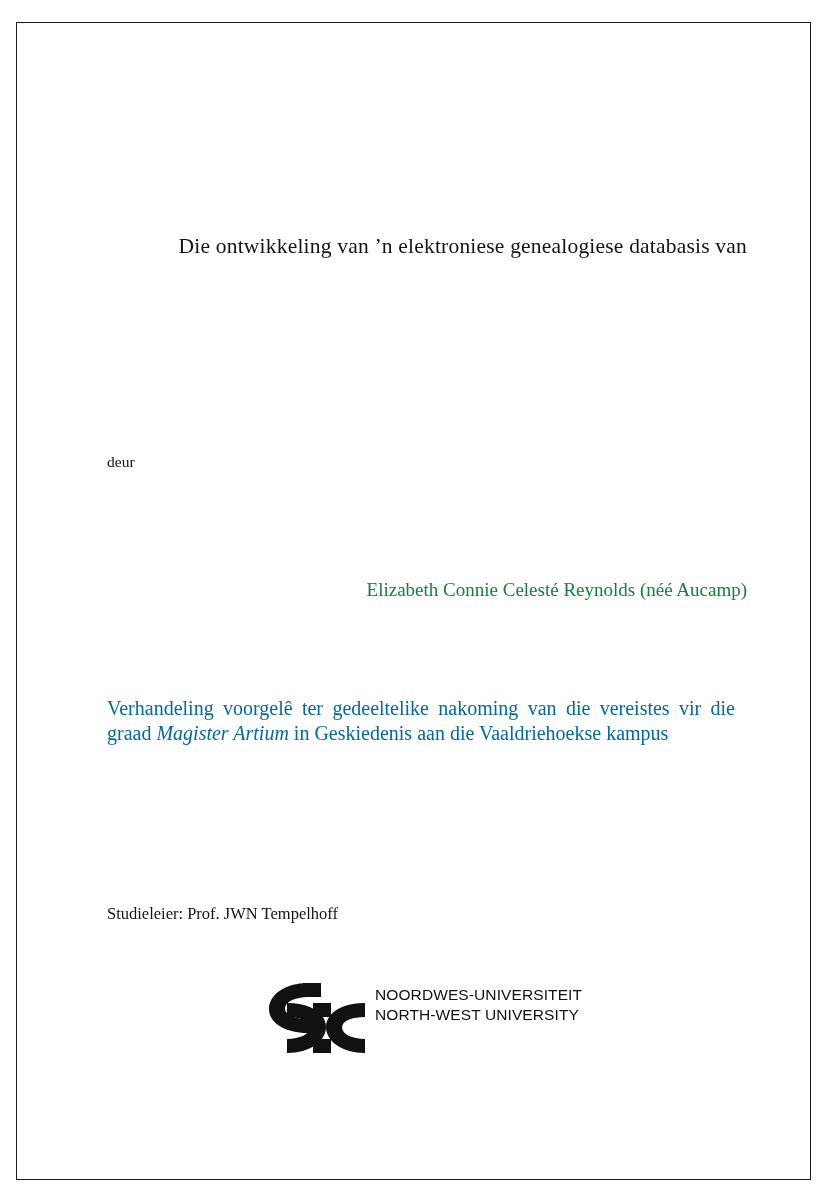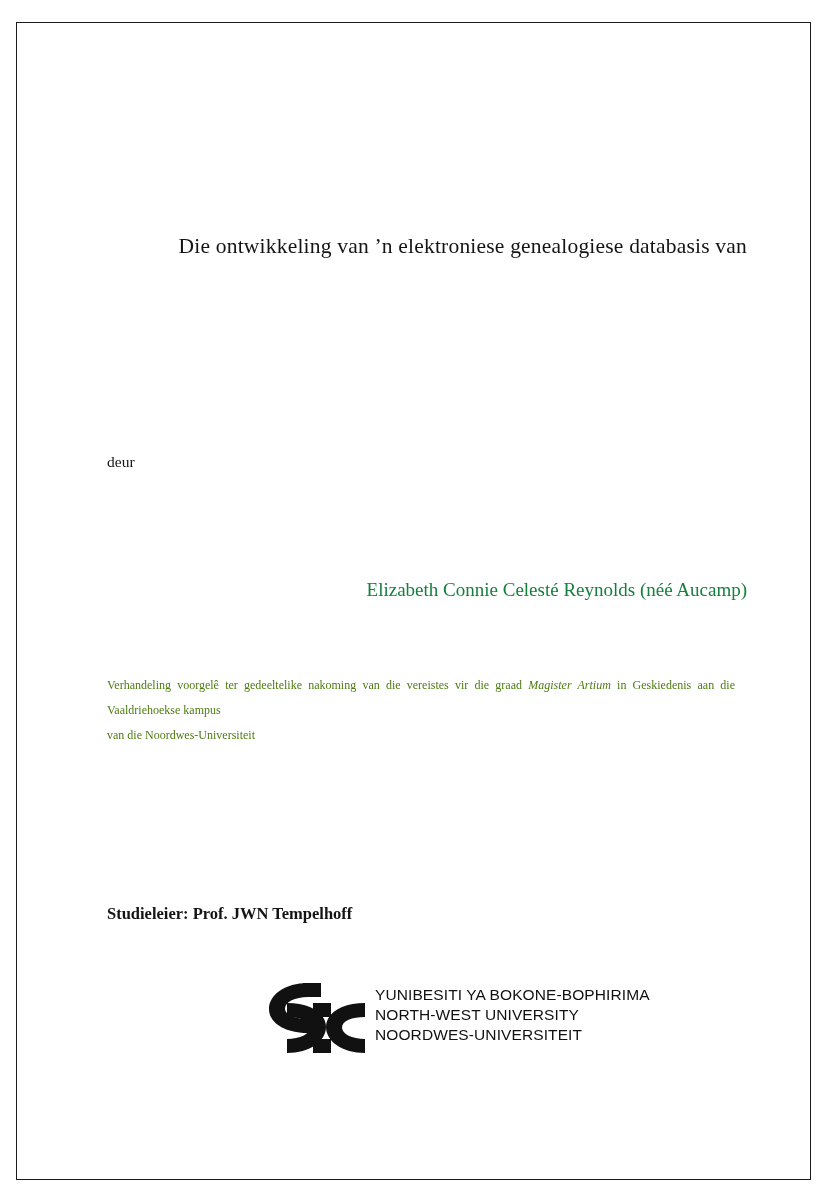--- a/index.html
+++ b/index.html
@@ -72,26 +72,26 @@
     left: 0;
     width: 640px;
     text-align: right;
     font-size: 19px;
     color: #15803d;
     margin-top: 40px;
   }
 
   .statement {
     position: absolute;
-    top: 650px;
+    top: 673px;
     left: 0;
     width: 628px;
-    font-size: 12px;
+    font-size: 20px;
     line-height: 25px;
-    color: #4d7c0f;
+    color: #0369a1;
   }
   .statement p {
     margin: 0;
   }
   .statement .just {
     text-align: justify;
     text-justify: inter-word;
   }
   .statement em {
     font-style: italic;
@@ -101,21 +101,20 @@
     position: absolute;
     top: 878px;
     left: 0;
     width: 640px;
     font-size: 16.5px;
     line-height: 25px;
     color: #141414;
   }
   .supervisor-block div {
     margin: 0;
-    font-weight: bold;
   }
   .date-line {
     position: relative;
   }
   
   .date-line .ink-mark {
     display: inline-block;
     width: 0;
     height: 0;
     border-top: 5px solid transparent;
@@ -162,42 +161,40 @@
       <div class="title-block">
         <div class="title-line">Die ontwikkeling van ’n elektroniese genealogiese databasis van</div>
       </div>
 
       <div class="byline-label">deur</div>
 
       <div class="author">Elizabeth Connie Celesté Reynolds (néé Aucamp)</div>
 
       <div class="statement">
         <p class="just"><span>Verhandeling voorgelê ter gedeeltelike nakoming van die vereistes vir die graad </span><em>Magister Artium</em><span> in Geskiedenis aan die Vaaldriehoekse kampus</span></p>
-        <p>van die Noordwes-Universiteit</p>
       </div>
 
       <div class="supervisor-block">
         <div>Studieleier: Prof. JWN Tempelhoff</div>
       </div>
 
       <div class="logo-block">
         <svg class="logo-mark" viewBox="0 0 108 74" aria-hidden="true">
 
           <g fill="#111111">
             <path d="M45 2 C22 2, 6 14, 6 28 C6 42, 22 52, 45 52 L45 38 C32 38, 22 34, 22 27.5 C22 21, 32 16, 45 16 Z"></path>
             <rect x="40" y="2" width="18" height="14"></rect>
             <rect x="40" y="38" width="18" height="14"></rect>
             <path d="M63 22 C86 22, 102 34, 102 48 C102 62, 86 72, 63 72 L63 58 C76 58, 86 54, 86 47.5 C86 41, 76 36, 63 36 Z" transform="rotate(180 82.5 47)"></path>
             <rect x="50" y="22" width="18" height="14"></rect>
             <rect x="50" y="58" width="18" height="14"></rect>
             <path d="M63 22 C40 22, 24 34, 24 48 C24 62, 40 72, 63 72 L63 58 C50 58, 40 54, 40 47.5 C40 41, 50 36, 63 36 Z" transform="rotate(180 43.5 47)"></path>
           </g>
         </svg>
         <div class="logo-text">
-          <div>YUNIBESITI YA BOKONE-BOPHIRIMA</div>
+          <div>NOORDWES-UNIVERSITEIT</div>
           <div>NORTH-WEST UNIVERSITY</div>
-          <div>NOORDWES-UNIVERSITEIT</div>
         </div>
       </div>
 
     </div>
   </div>
 </div>
 
 </body></html>

